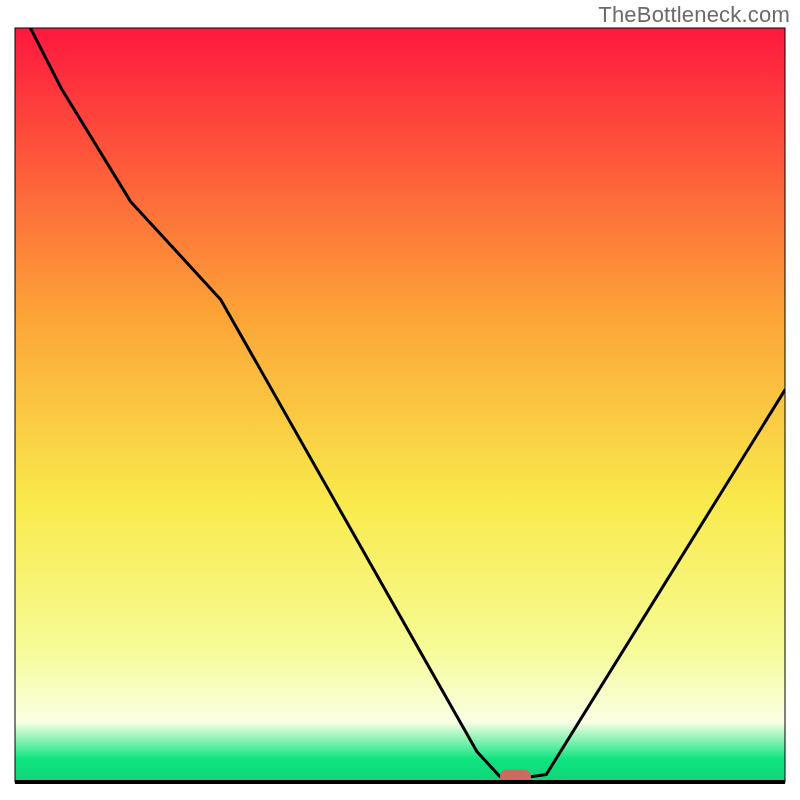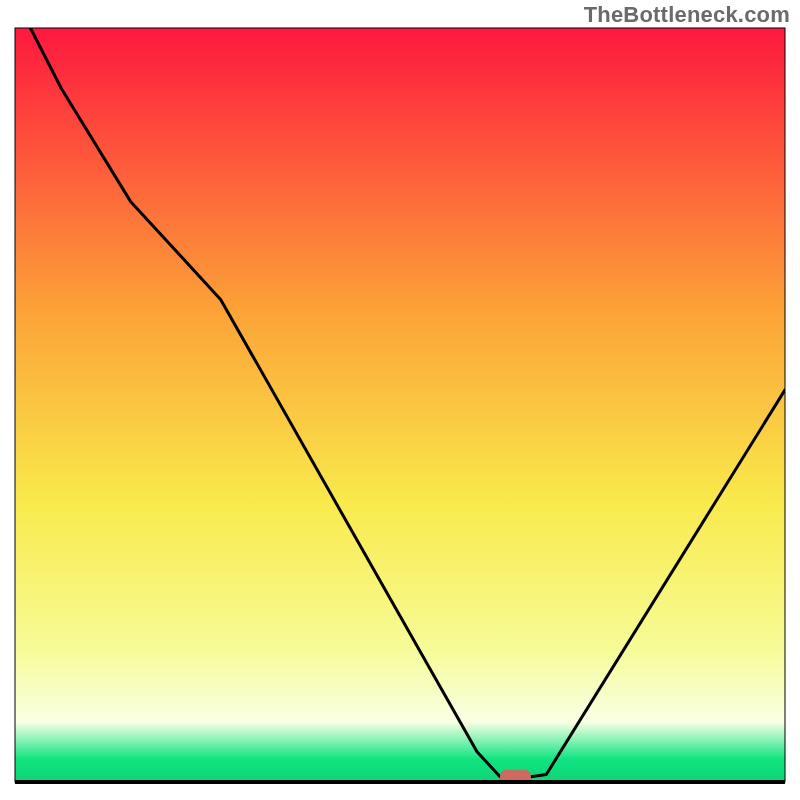--- a/index.html
+++ b/index.html
@@ -15,21 +15,21 @@
     position: relative;
     width: 800px;
     height: 800px;
   }
   .watermark {
     position: absolute;
     top: 2px;
     right: 10px;
     color: #6a6a6a;
     font-size: 22px;
-    font-weight: 700;
+    font-weight: 400;
     letter-spacing: 0.2px;
     z-index: 10;
   }
   svg {
     position: absolute;
     top: 0;
     left: 0;
   }
 </style>
 </head>

